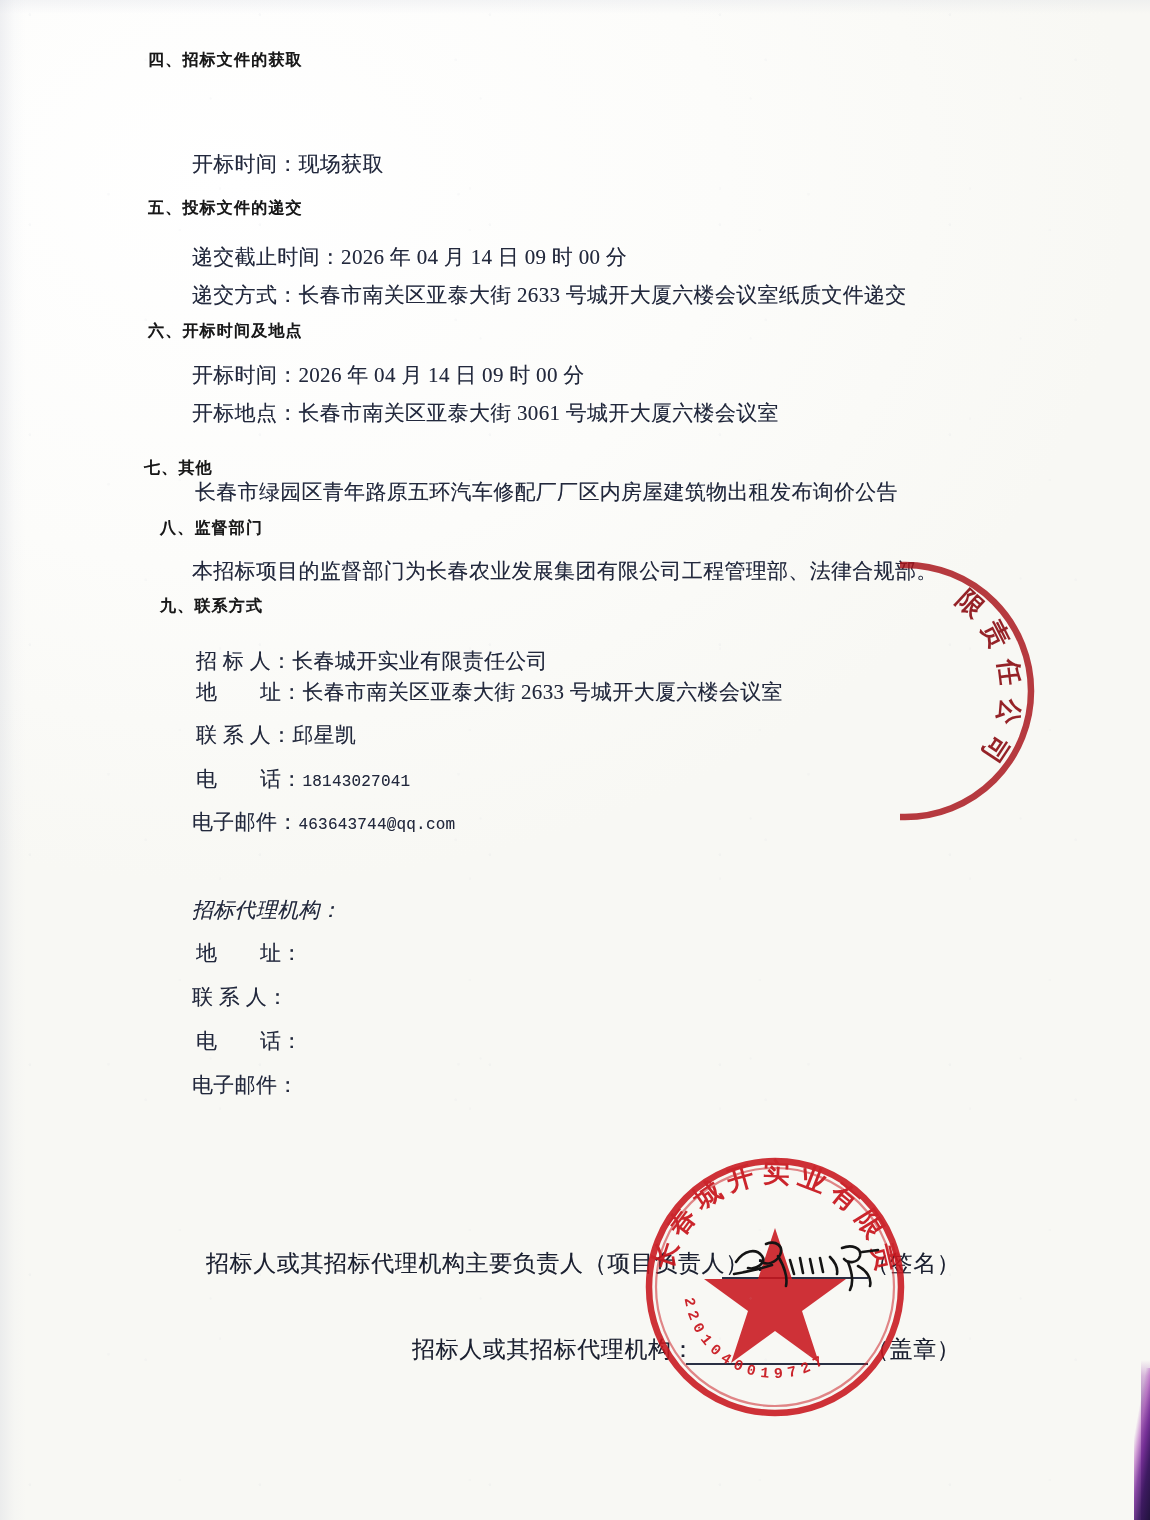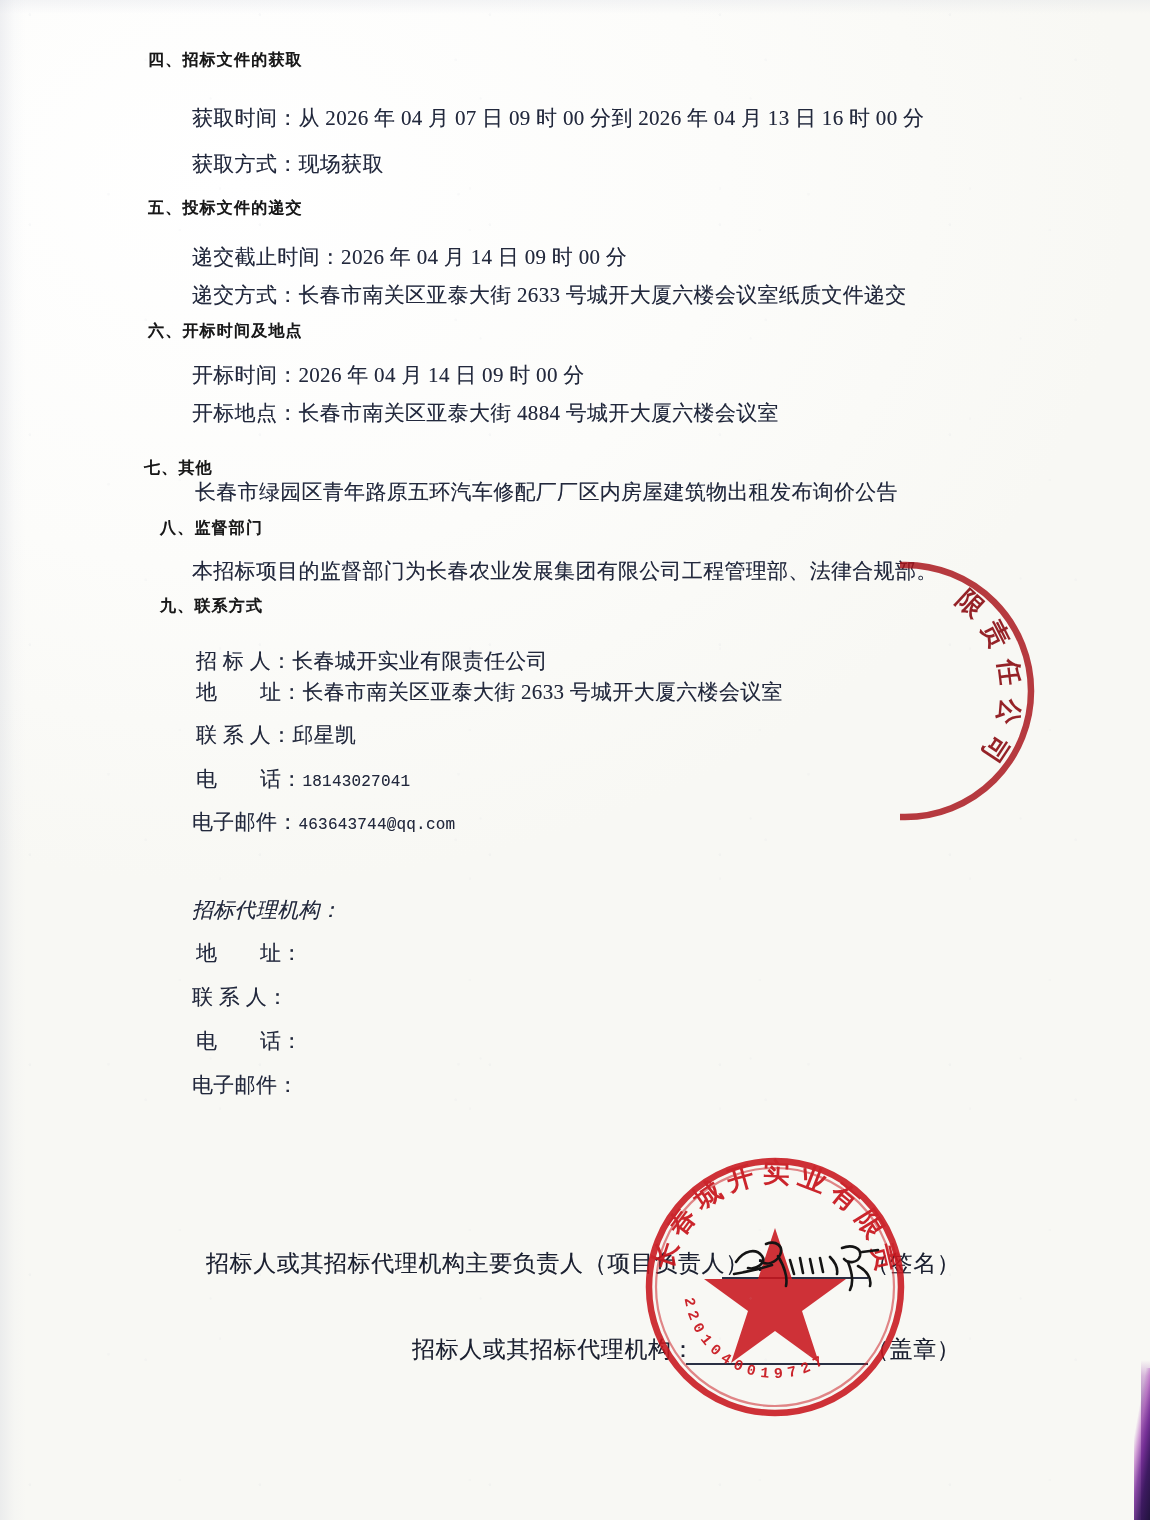--- a/index.html
+++ b/index.html
@@ -175,30 +175,29 @@
 </head>
 <body>
 
 <div id="paper">
   <div class="scan-gutter-top"></div>
   <div class="scan-gutter-left"></div>
 
   <div class="content">
 
     <div class="heading" style="left:148px; top:50px;">四、招标文件的获取</div>
-    <div class="body-line" style="left:192px; top:104px;">获取时间：从 2026 年 04 月 07 日  09 时 00 分到 2026 年 04 月 13 日  16 时 00 分</div>
-    <div class="body-line" style="left:192px; top:150px;">获取方式：现场获取</div>
+    <div class="body-line" style="left:192px; top:150px;">开标时间：现场获取</div>
 
     <div class="heading" style="left:148px; top:198px;">五、投标文件的递交</div>
     <div class="body-line" style="left:192px; top:243px;">递交截止时间：2026 年 04 月 14 日  09 时 00 分</div>
     <div class="body-line" style="left:192px; top:281px;text-align:right;">递交方式：长春市南关区亚泰大街 2633  号城开大厦六楼会议室纸质文件递交</div>
 
     <div class="heading" style="left:148px; top:321px;">六、开标时间及地点</div>
     <div class="body-line" style="left:192px; top:361px;">开标时间：2026 年 04 月 14 日  09 时 00 分</div>
-    <div class="body-line" style="left:192px; top:399px;">开标地点：长春市南关区亚泰大街 4884  号城开大厦六楼会议室</div>
+    <div class="body-line" style="left:192px; top:399px;">开标地点：长春市南关区亚泰大街 3061  号城开大厦六楼会议室</div>
 
     <div class="heading" style="left:144px; top:438px;margin-top:20px;">七、其他</div>
     <div class="body-line" style="left:195px; top:478px;">长春市绿园区青年路原五环汽车修配厂厂区内房屋建筑物出租发布询价公告</div>
 
     <div class="heading" style="left:160px; top:518px;">八、监督部门</div>
     <div class="body-line" style="left:192px; top:557px;">本招标项目的监督部门为长春农业发展集团有限公司工程管理部、法律合规部。</div>
 
     <div class="heading" style="left:160px; top:596px;">九、联系方式</div>
 
     <div class="body-line" style="left:196px; top:636px;margin-top:11px;">

